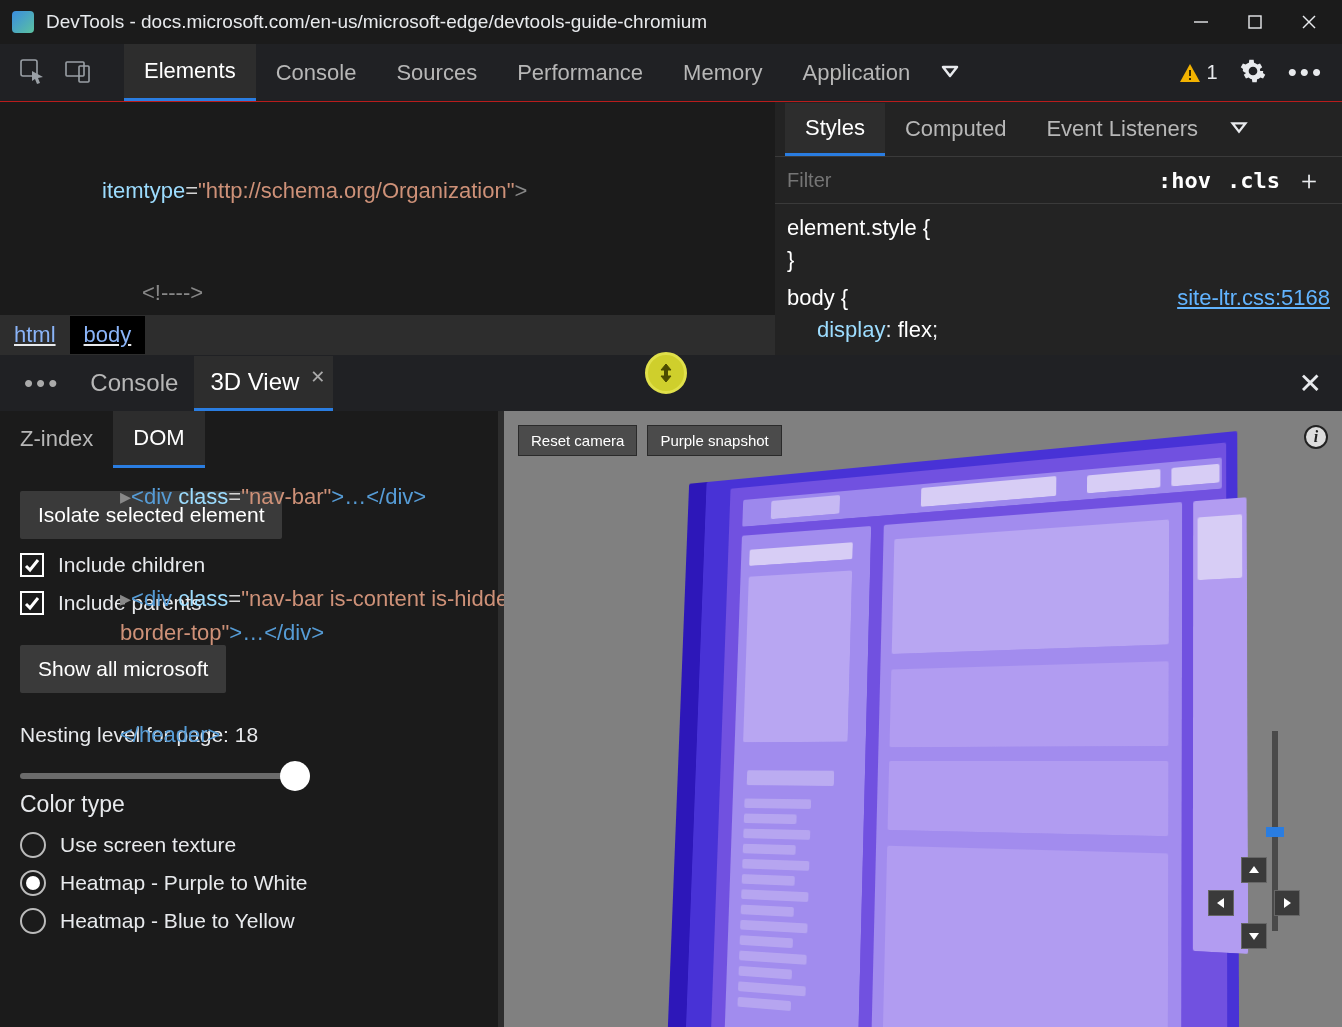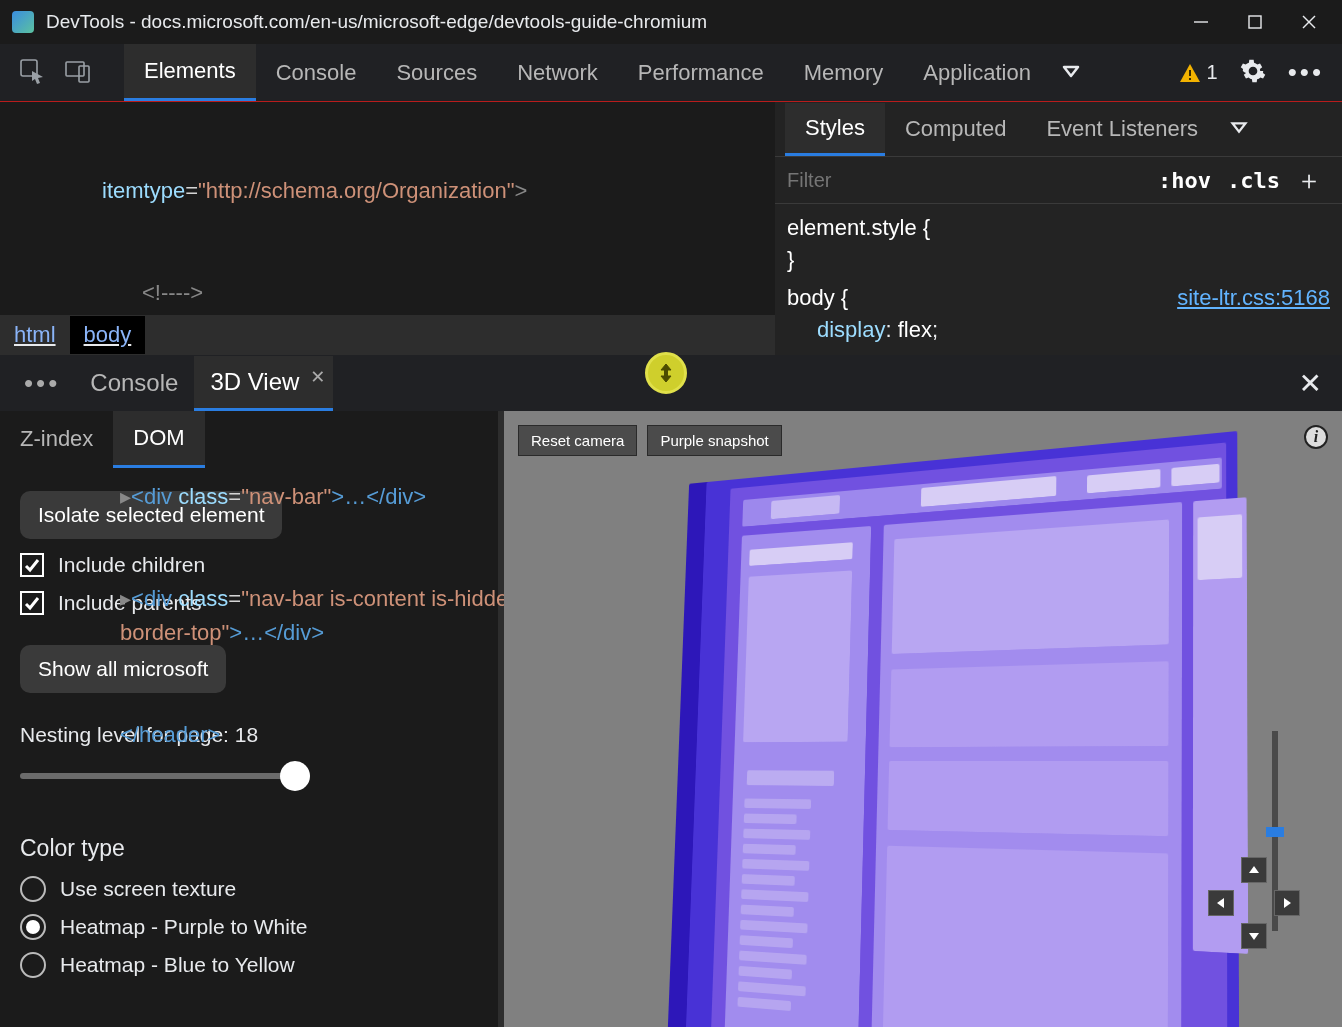--- a/index.html
+++ b/index.html
@@ -63,30 +63,30 @@
   .drawer-tabs .drag-handle { position:absolute; left:645px; top:-3px; width:42px; height:42px; border-radius:50%; background:#cfcf2c; border:3px solid #e0e04a; display:flex; align-items:center; justify-content:center; }
   .drawer-tabs .drag-handle svg{ width:22px; height:22px; stroke:#4c4c00; fill:#4c4c00; }
   .drawer-tabs .close-drawer { margin-left:auto; font-size:28px; color:#e8eaed; padding:0 10px; cursor:pointer;}
 
   .drawer-body { flex:1; display:flex; background:#1b1b1b; }
   .left-panel { width:498px; background:#1b1b1b; display:flex; flex-direction:column; }
   .zindex-dom { display:flex; height:56px; align-items:center; }
   .zindex-dom .ztab { font-size:22px; padding:14px 20px; color:#b7b7b7; cursor:pointer;}
   .zindex-dom .ztab.active { color:#fff; background:#2d2d2d; border-bottom:3px solid #2a7de1;}
   .controls { padding:24px 20px 0 20px; font-size:21px; }
-  .btn-grey { background:#3a3a3a; color:#fff; border:none; padding:12px 18px; font-size:21px; cursor:pointer; border-radius:10px;}
+  .btn-grey { background:#3a3a3a; color:#fff; border:none; padding:12px 18px; font-size:21px; cursor:pointer; border-radius:2px;}
   .chk-row { display:flex; align-items:center; gap:14px; margin-top:14px; }
   .chk { width:24px; height:24px; border:2px solid #fff; display:flex; align-items:center; justify-content:center; }
   .chk svg{ width:18px; height:18px; stroke:#fff; stroke-width:3; fill:none;}
   .nesting { margin-top:30px; }
   .nesting .label { font-size:21px; margin-bottom:14px;}
   .slider { position:relative; width:290px; height:30px; }
   .slider .track { position:absolute; top:12px; left:0; right:0; height:6px; background:#6b6b6b; border-radius:3px;}
   .slider .thumb { position:absolute; right:0; top:0; width:30px; height:30px; border-radius:50%; background:#fff;}
-  .color-type { margin-top:44px; }
+  .color-type { }
   .color-type h3 { font-size:23px; font-weight:400; margin-bottom:14px; }
   .radio-row { display:flex; align-items:center; gap:14px; margin-top:12px; font-size:21px;}
   .radio { width:26px; height:26px; border:2.5px solid #bbb; border-radius:50%; display:flex; align-items:center; justify-content:center;}
   .radio.sel .dot { width:14px; height:14px; border-radius:50%; background:#fff; }
   .divider-v { width:6px; background:#2d2d2d; }
 
   .view3d { flex:1; background:#808080; position:relative; overflow:hidden; }
   .view3d .topbtns { position:absolute; top:14px; left:14px; display:flex; gap:10px; z-index:10;}
   .view3d .topbtns button { background:#4b4b4b; color:#fff; border:1px solid #2a2a2a; padding:6px 12px; font-size:15px; cursor:pointer;}
   .view3d .info-icon { position:absolute; top:14px; right:14px; width:24px; height:24px; border:2px solid #222; border-radius:50%; background:#ddd; display:flex; align-items:center; justify-content:center; font-family:serif; font-style:italic; font-weight:bold; color:#222; z-index:10;}
@@ -156,21 +156,20 @@
           <path d="M14 14 L25 20 L20 21 L22 26 L19 27 L17 22 L14 24 Z" fill="#9aa0a6" stroke="none"></path>
         </svg></span>
     <span><svg viewBox="0 0 28 28">
           <rect x="2" y="5" width="18" height="14" rx="1"></rect>
           <rect x="15" y="9" width="10" height="16" rx="1"></rect>
         </svg></span>
   </div>
   <div class="tab active">Elements</div>
   <div class="tab">Console</div>
   <div class="tab">Sources</div>
-  <div class="tab">Network</div>
   <div class="tab">Performance</div>
   <div class="tab">Memory</div>
   <div class="tab">Application</div>
   <span class="more-icon"><svg width="24" height="24" viewBox="0 0 24 24">
         <path d="M5 8 L19 8 L12 17 Z M5 8 L12 17 M19 8 L12 17" stroke="#e8eaed" stroke-width="2.5" fill="none" stroke-linejoin="round"></path>
       </svg></span>
   <div class="right-cluster">
     <span class="warn-count">
       <svg viewBox="0 0 22 22">
           <path d="M11 2 L21 20 L1 20 Z" fill="#f2b200"></path>

